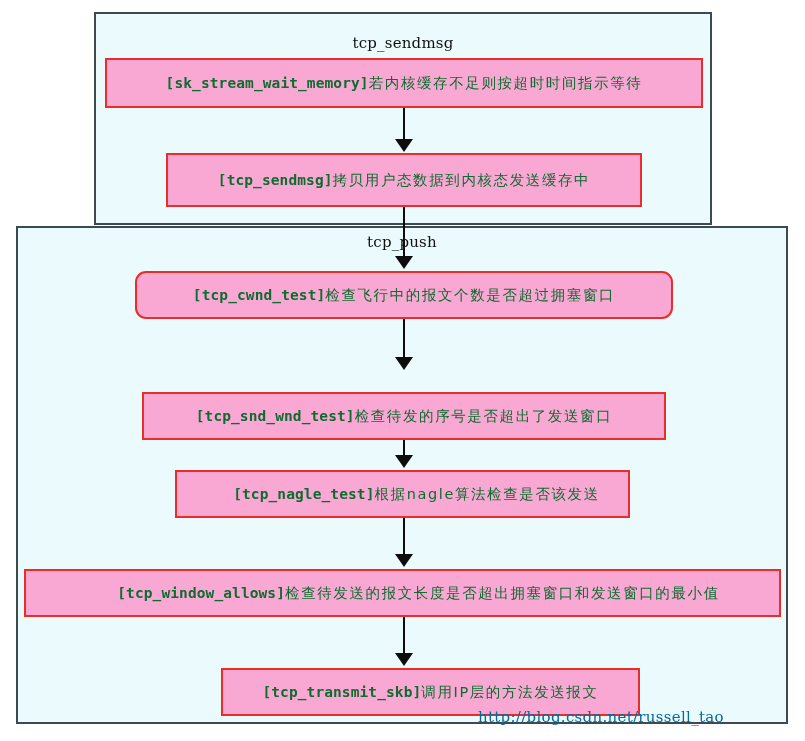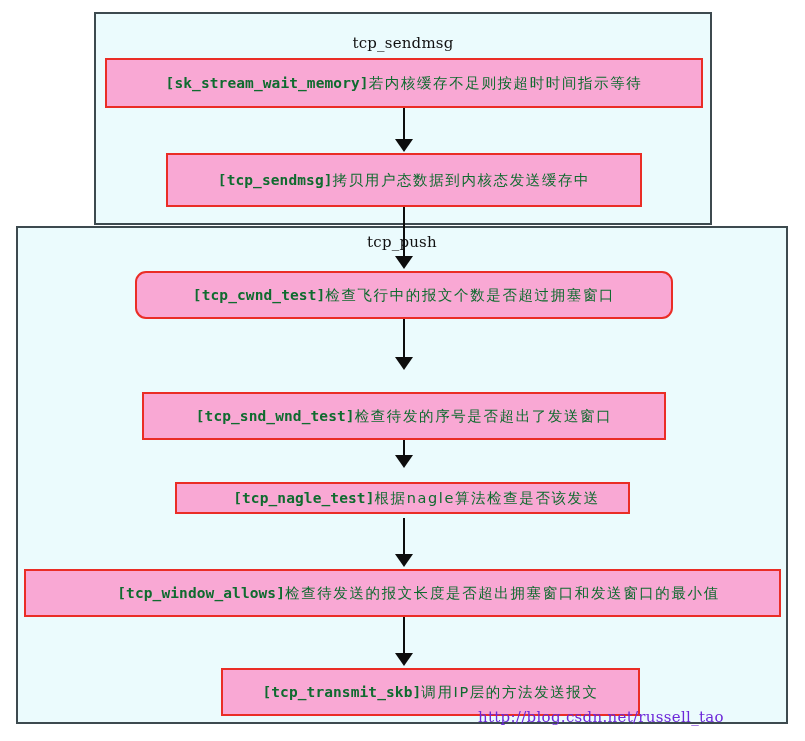--- a/index.html
+++ b/index.html
@@ -82,21 +82,21 @@
     font-size: 14.5px;
     letter-spacing: 1.6px;
     color: #0f6b2f;
   }
 
   
   #step-sk_stream_wait_memory { left: 105px; top: 58px;  width: 598px; height: 50px; }
   #step-tcp_sendmsg           { left: 166px; top: 153px; width: 476px; height: 54px; text-align: right; }
   #step-tcp_cwnd_test         { left: 135px; top: 271px; width: 538px; height: 48px; border-radius: 11px; }
   #step-tcp_snd_wnd_test      { left: 142px; top: 372px; width: 524px; height: 48px; margin-top: 20px; }
-  #step-tcp_nagle_test        { left: 175px; top: 482px; width: 455px; height: 32px; padding-left: 28px; }
+  #step-tcp_nagle_test        { left: 175px; top: 470px; width: 455px; height: 48px; padding-left: 28px; }
   #step-tcp_window_allows     { left: 24px;  top: 569px; width: 757px; height: 48px; padding-left: 32px; }
   #step-tcp_transmit_skb      { left: 192px; top: 668px; width: 419px; height: 48px; margin-left: 29px; }
 
   
   .arrow {
     position: absolute;
     left: 403px;
     width: 2px;
     background: #0d0d0d;
   }
@@ -129,21 +129,21 @@
   #arrow-6      { top: 617px; height: 38px; }
   #arrow-6-head { top: 653px; }
 
   
   #watermark {
     position: absolute;
     left: 478px;
     top: 708px;
     font-family: "DejaVu Serif", "Liberation Serif", serif;
     font-size: 15px;
-    color: #6d28d9;
+    color: #0369a1;
     white-space: nowrap;
     letter-spacing: 0.3px;
   }
 </style>
 </head>
 <body>
 
 <div id="canvas">
 
   <div class="container" id="container-sendmsg">

